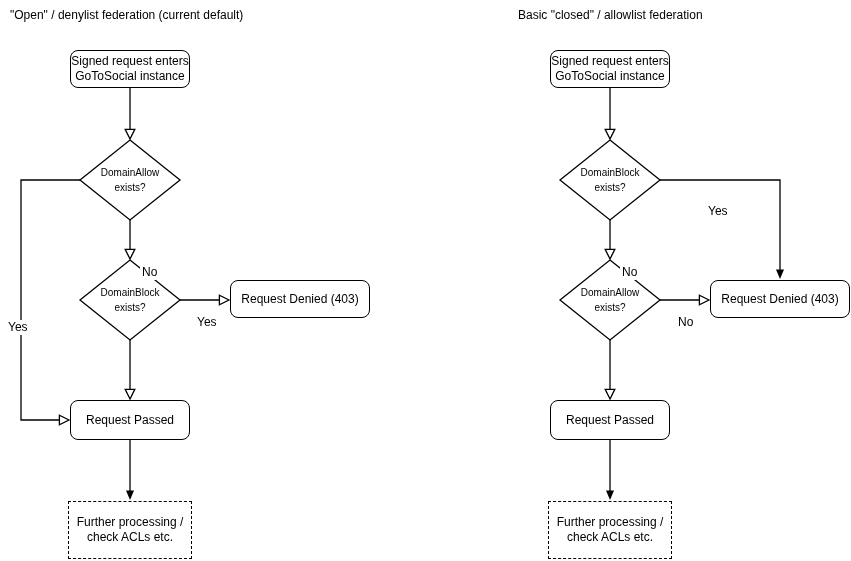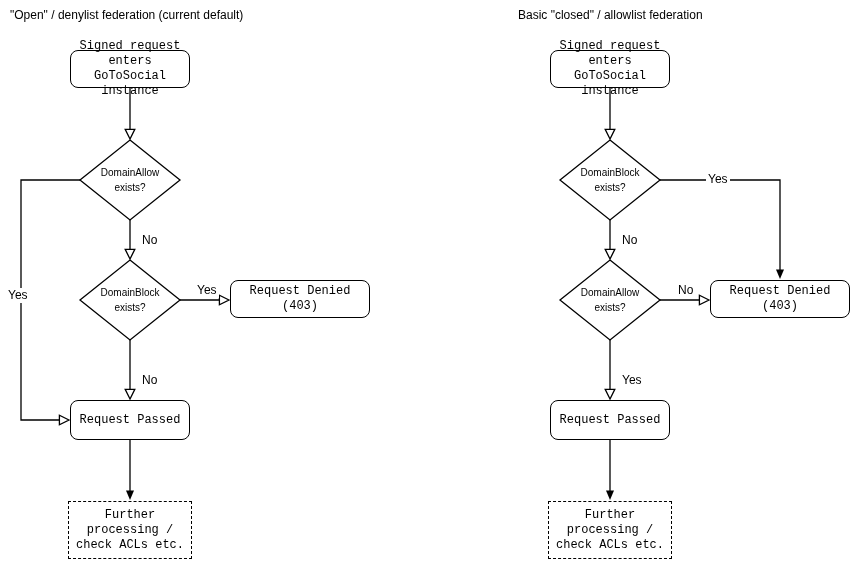--- a/index.html
+++ b/index.html
@@ -25,41 +25,41 @@
     background: #ffffff;
     border: 1.3px solid #000000;
     border-radius: 8px;
     display: flex;
     align-items: center;
     justify-content: center;
     text-align: center;
     font-size: 12px;
     line-height: 15px;
     white-space: pre-line;
-    font-family: Liberation Mono, monospace;
   }
   .node.dashed {
     border-style: dashed;
     border-radius: 0;
   }
   .dtext {
     position: absolute;
     width: 100px;
     text-align: center;
     font-size: 10px;
     line-height: 15px;
     white-space: pre-line;
   }
   .elabel {
     position: absolute;
     font-size: 12px;
     line-height: 15px;
     background: #ffffff;
     padding: 0 2px;
     white-space: nowrap;
+    margin-top: 32px;
   }
 </style>
 </head>
 <body>
 
 <div class="canvas">
 
   <svg class="wires" width="851" height="561" viewBox="0 0 851 561" fill="none" stroke="#000000" stroke-width="1.3">
 
     <path d="M130,88 V129"></path>

